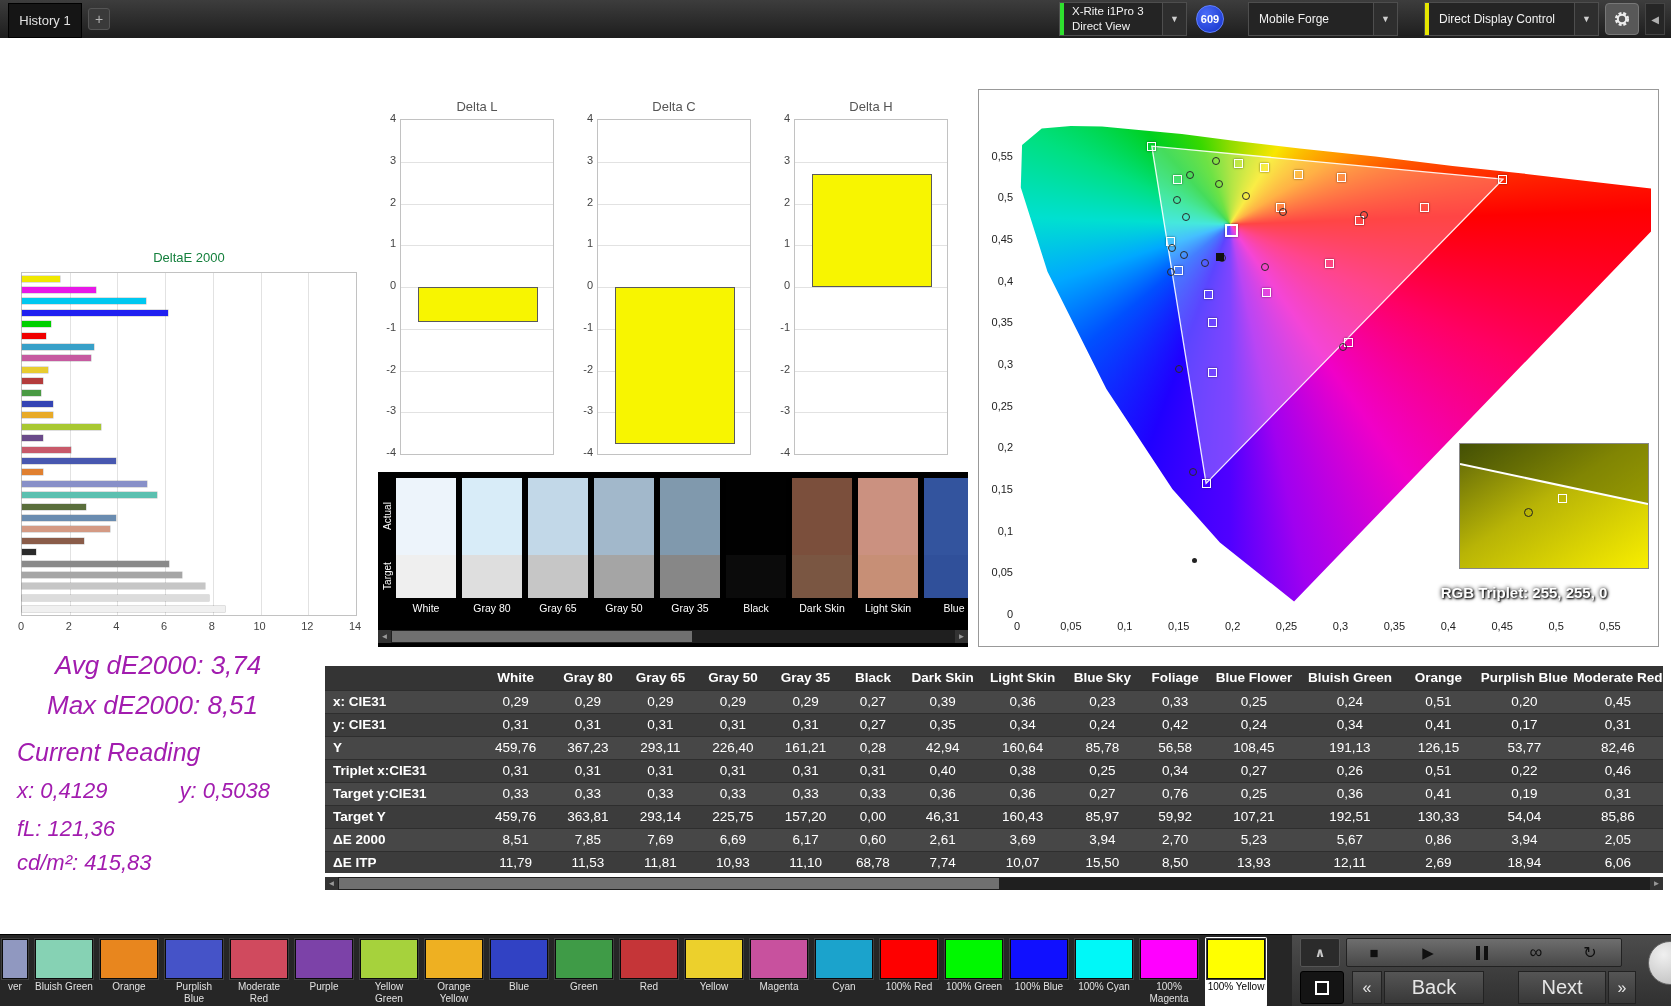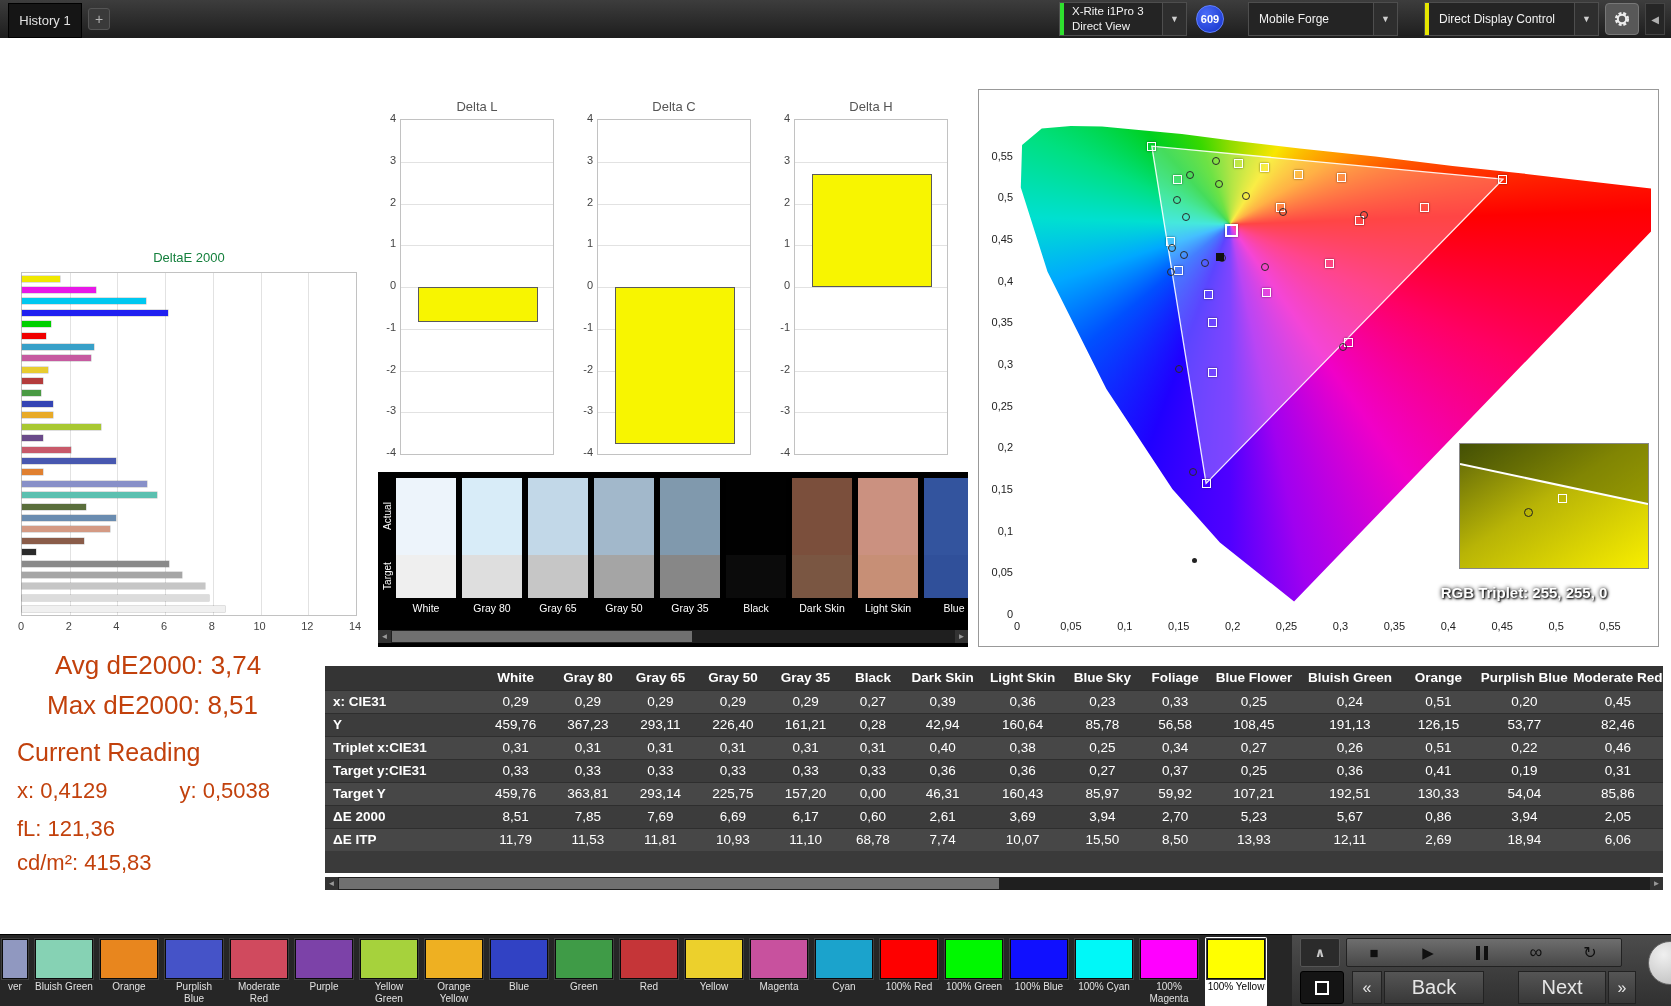--- a/index.html
+++ b/index.html
@@ -27,21 +27,21 @@
   #badge { position:absolute; left:1196px; top:5px; width:28px; height:28px; border-radius:50%;
            background:radial-gradient(circle at 35% 30%, #4a6cf8, #1430c8); border:1px solid #6080ff;
            color:#fff; font-size:11px; font-weight:bold; display:flex; align-items:center; justify-content:center; }
   #gear-btn { position:absolute; left:1605px; top:3px; width:34px; height:32px; background:#585858;
               border:1px solid #777; border-radius:4px; display:flex; align-items:center; justify-content:center; }
   #collapse-btn { position:absolute; left:1645px; top:3px; width:20px; height:32px; background:#262626;
                   border:1px solid #444; color:#b0b0b0; font-size:10px; display:flex; align-items:center; justify-content:center; }
 
   
   #page-title { position:absolute; left:14px; top:86px; font-size:38px; color:#3e3e3e; letter-spacing:.5px; }
-  .stat { position:absolute; color:#c2410c; }
+  .stat { position:absolute; color:#a21caf;font-style:italic; }
   #stat-avg { left:55px; top:650px; font-size:26px; }
   #stat-max { left:47px; top:690px; font-size:26px; }
   #stat-cur { left:17px; top:738px; font-size:25px; }
   #stat-xy  { left:17px; top:778px; font-size:22px; display:flex; gap:72px; }
   #stat-fl  { left:17px; top:816px; font-size:22px; }
   #stat-cd  { left:17px; top:850px; font-size:22px; }
 
   
   #de-chart { position:absolute; left:21px; top:250px; width:336px; height:390px; }
   #de-title { position:absolute; top:0; left:0; width:336px; text-align:center; font-size:13px; color:#15803d; }
@@ -515,20 +515,38 @@
             <td>0,36</td>
             <td>0,23</td>
             <td>0,33</td>
             <td>0,25</td>
             <td>0,24</td>
             <td>0,51</td>
             <td>0,20</td>
             <td>0,45</td>
           </tr>
           <tr>
+            <td class="rowlab">y: CIE31</td>
+            <td>0,31</td>
+            <td>0,31</td>
+            <td>0,31</td>
+            <td>0,31</td>
+            <td>0,31</td>
+            <td>0,27</td>
+            <td>0,35</td>
+            <td>0,34</td>
+            <td>0,24</td>
+            <td>0,42</td>
+            <td>0,24</td>
+            <td>0,34</td>
+            <td>0,41</td>
+            <td>0,17</td>
+            <td>0,31</td>
+          </tr>
+          <tr>
             <td class="rowlab">Y</td>
             <td>459,76</td>
             <td>367,23</td>
             <td>293,11</td>
             <td>226,40</td>
             <td>161,21</td>
             <td>0,28</td>
             <td>42,94</td>
             <td>160,64</td>
             <td>85,78</td>
@@ -561,21 +579,21 @@
             <td class="rowlab">Target y:CIE31</td>
             <td>0,33</td>
             <td>0,33</td>
             <td>0,33</td>
             <td>0,33</td>
             <td>0,33</td>
             <td>0,33</td>
             <td>0,36</td>
             <td>0,36</td>
             <td>0,27</td>
-            <td>0,37</td>
+            <td>0,76</td>
             <td>0,25</td>
             <td>0,36</td>
             <td>0,41</td>
             <td>0,19</td>
             <td>0,31</td>
           </tr>
           <tr>
             <td class="rowlab">Target Y</td>
             <td>459,76</td>
             <td>363,81</td>

